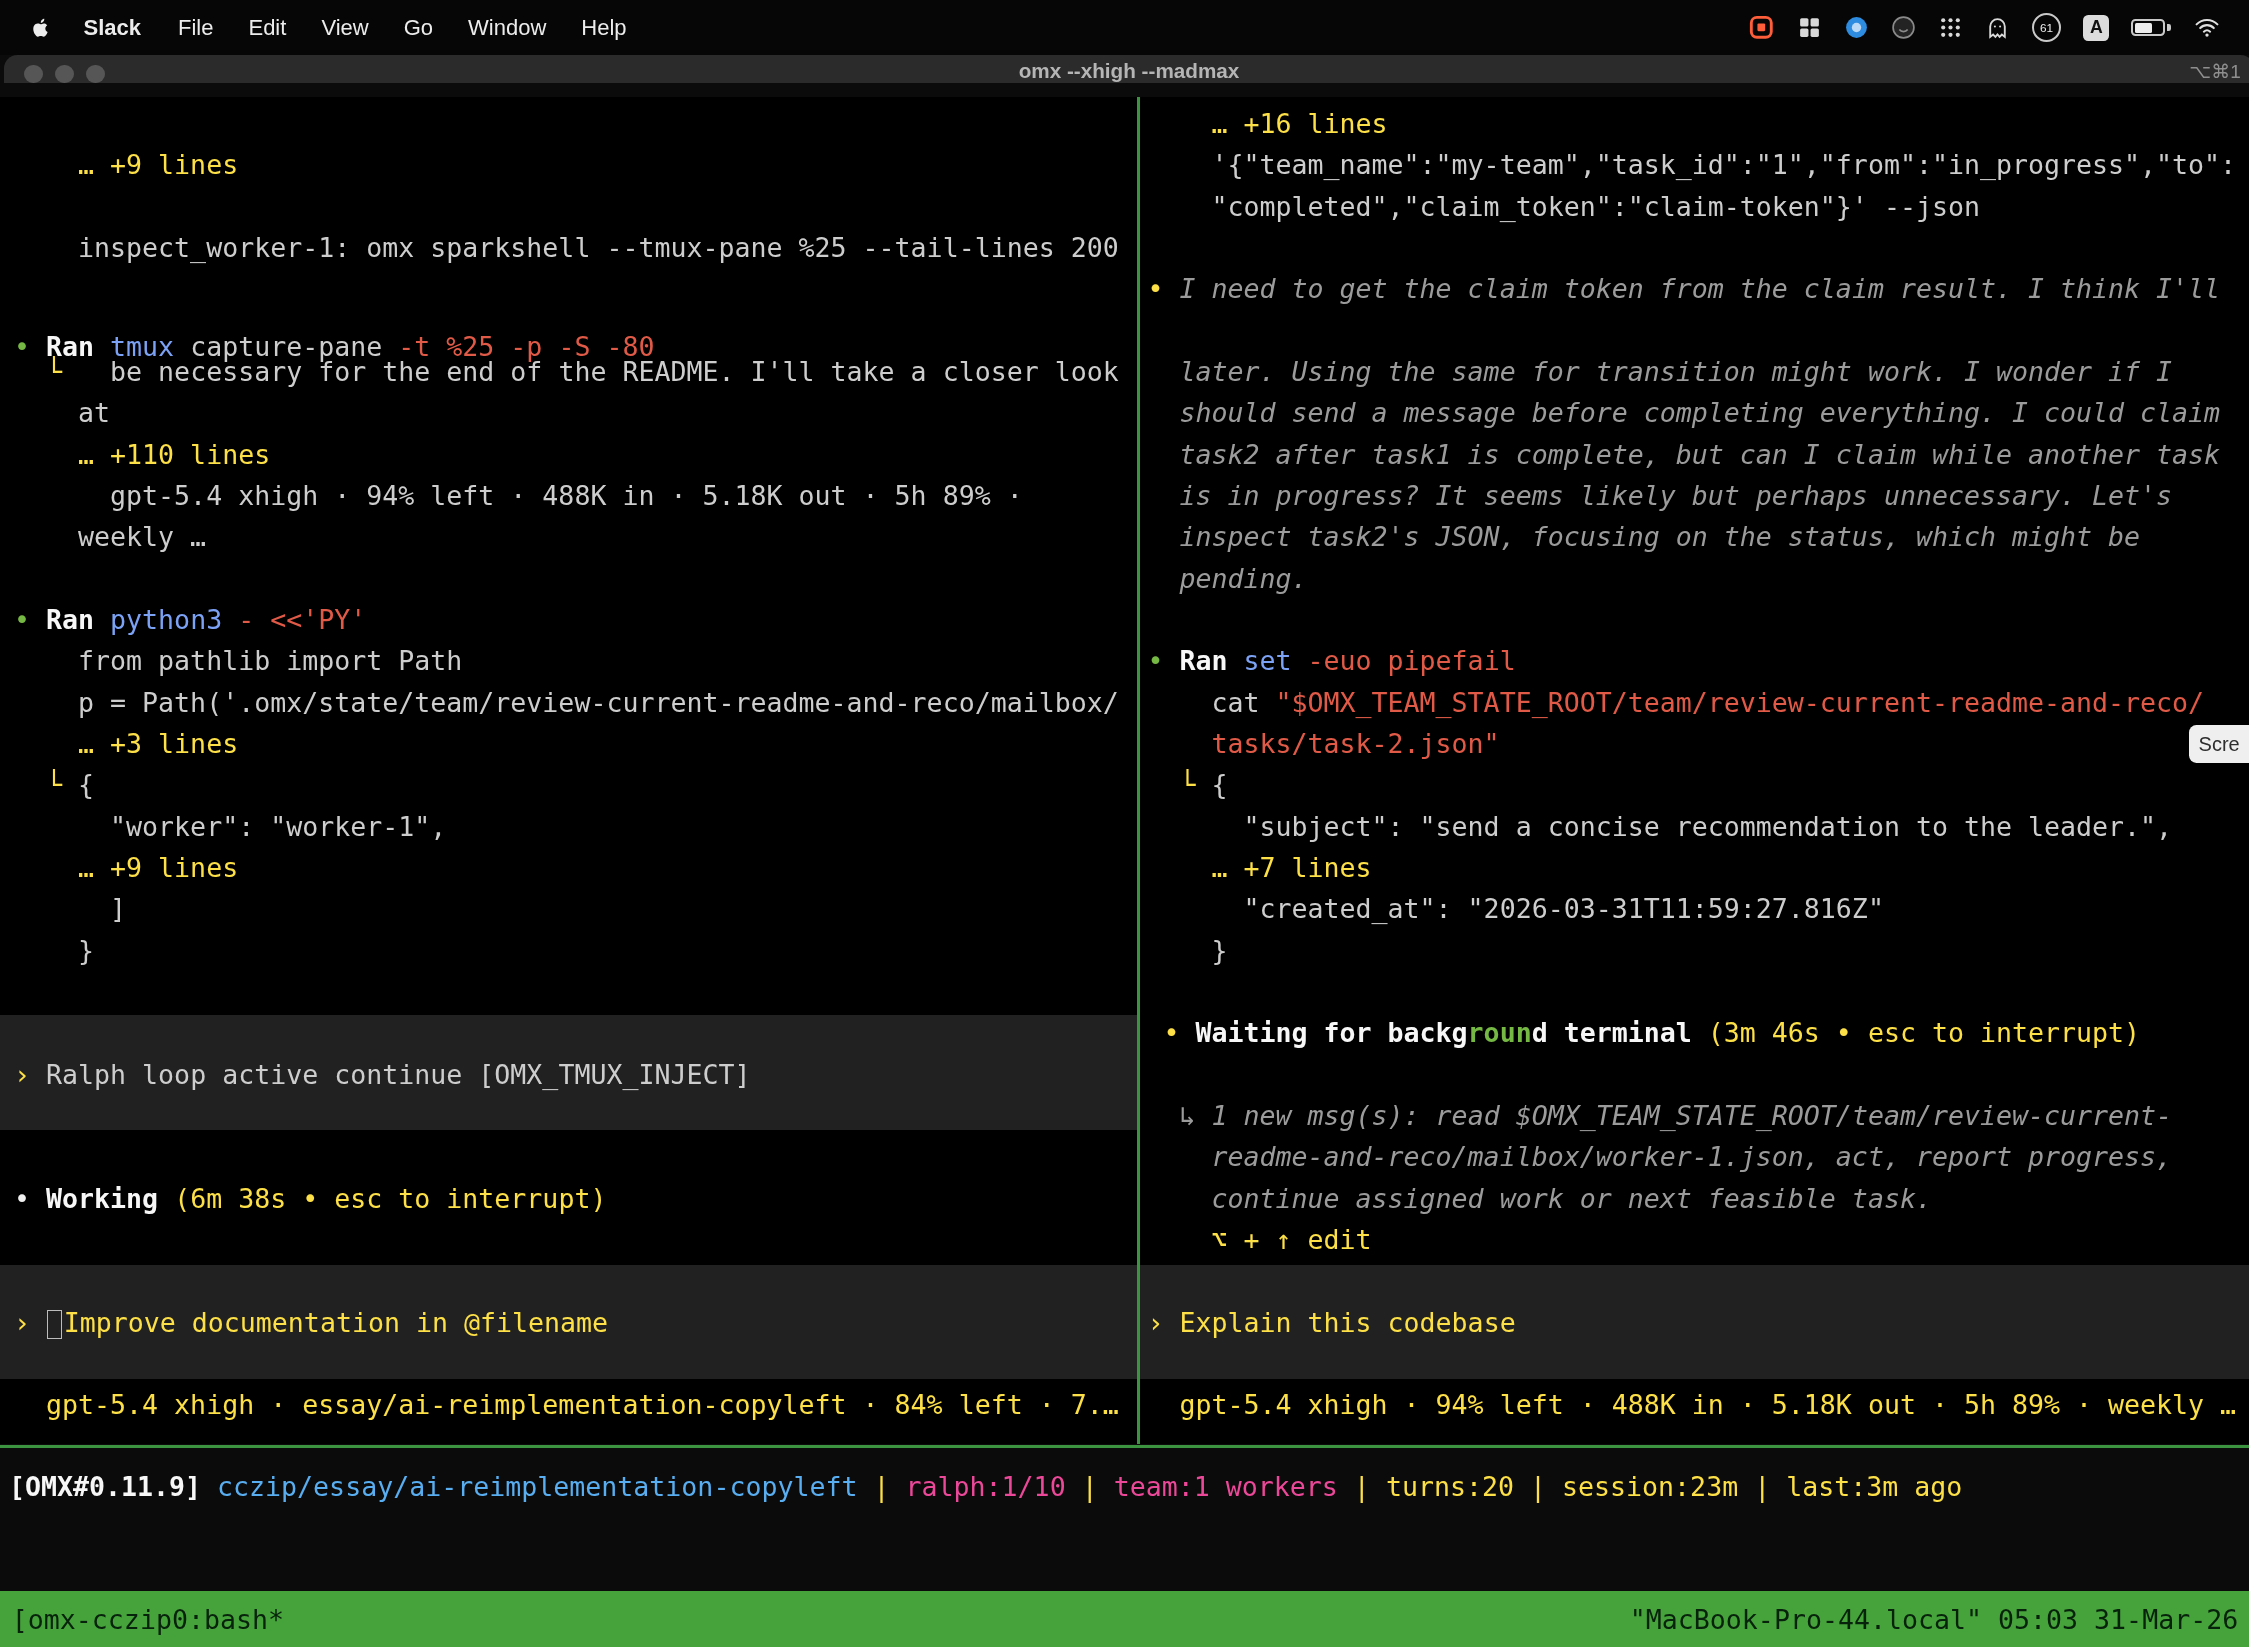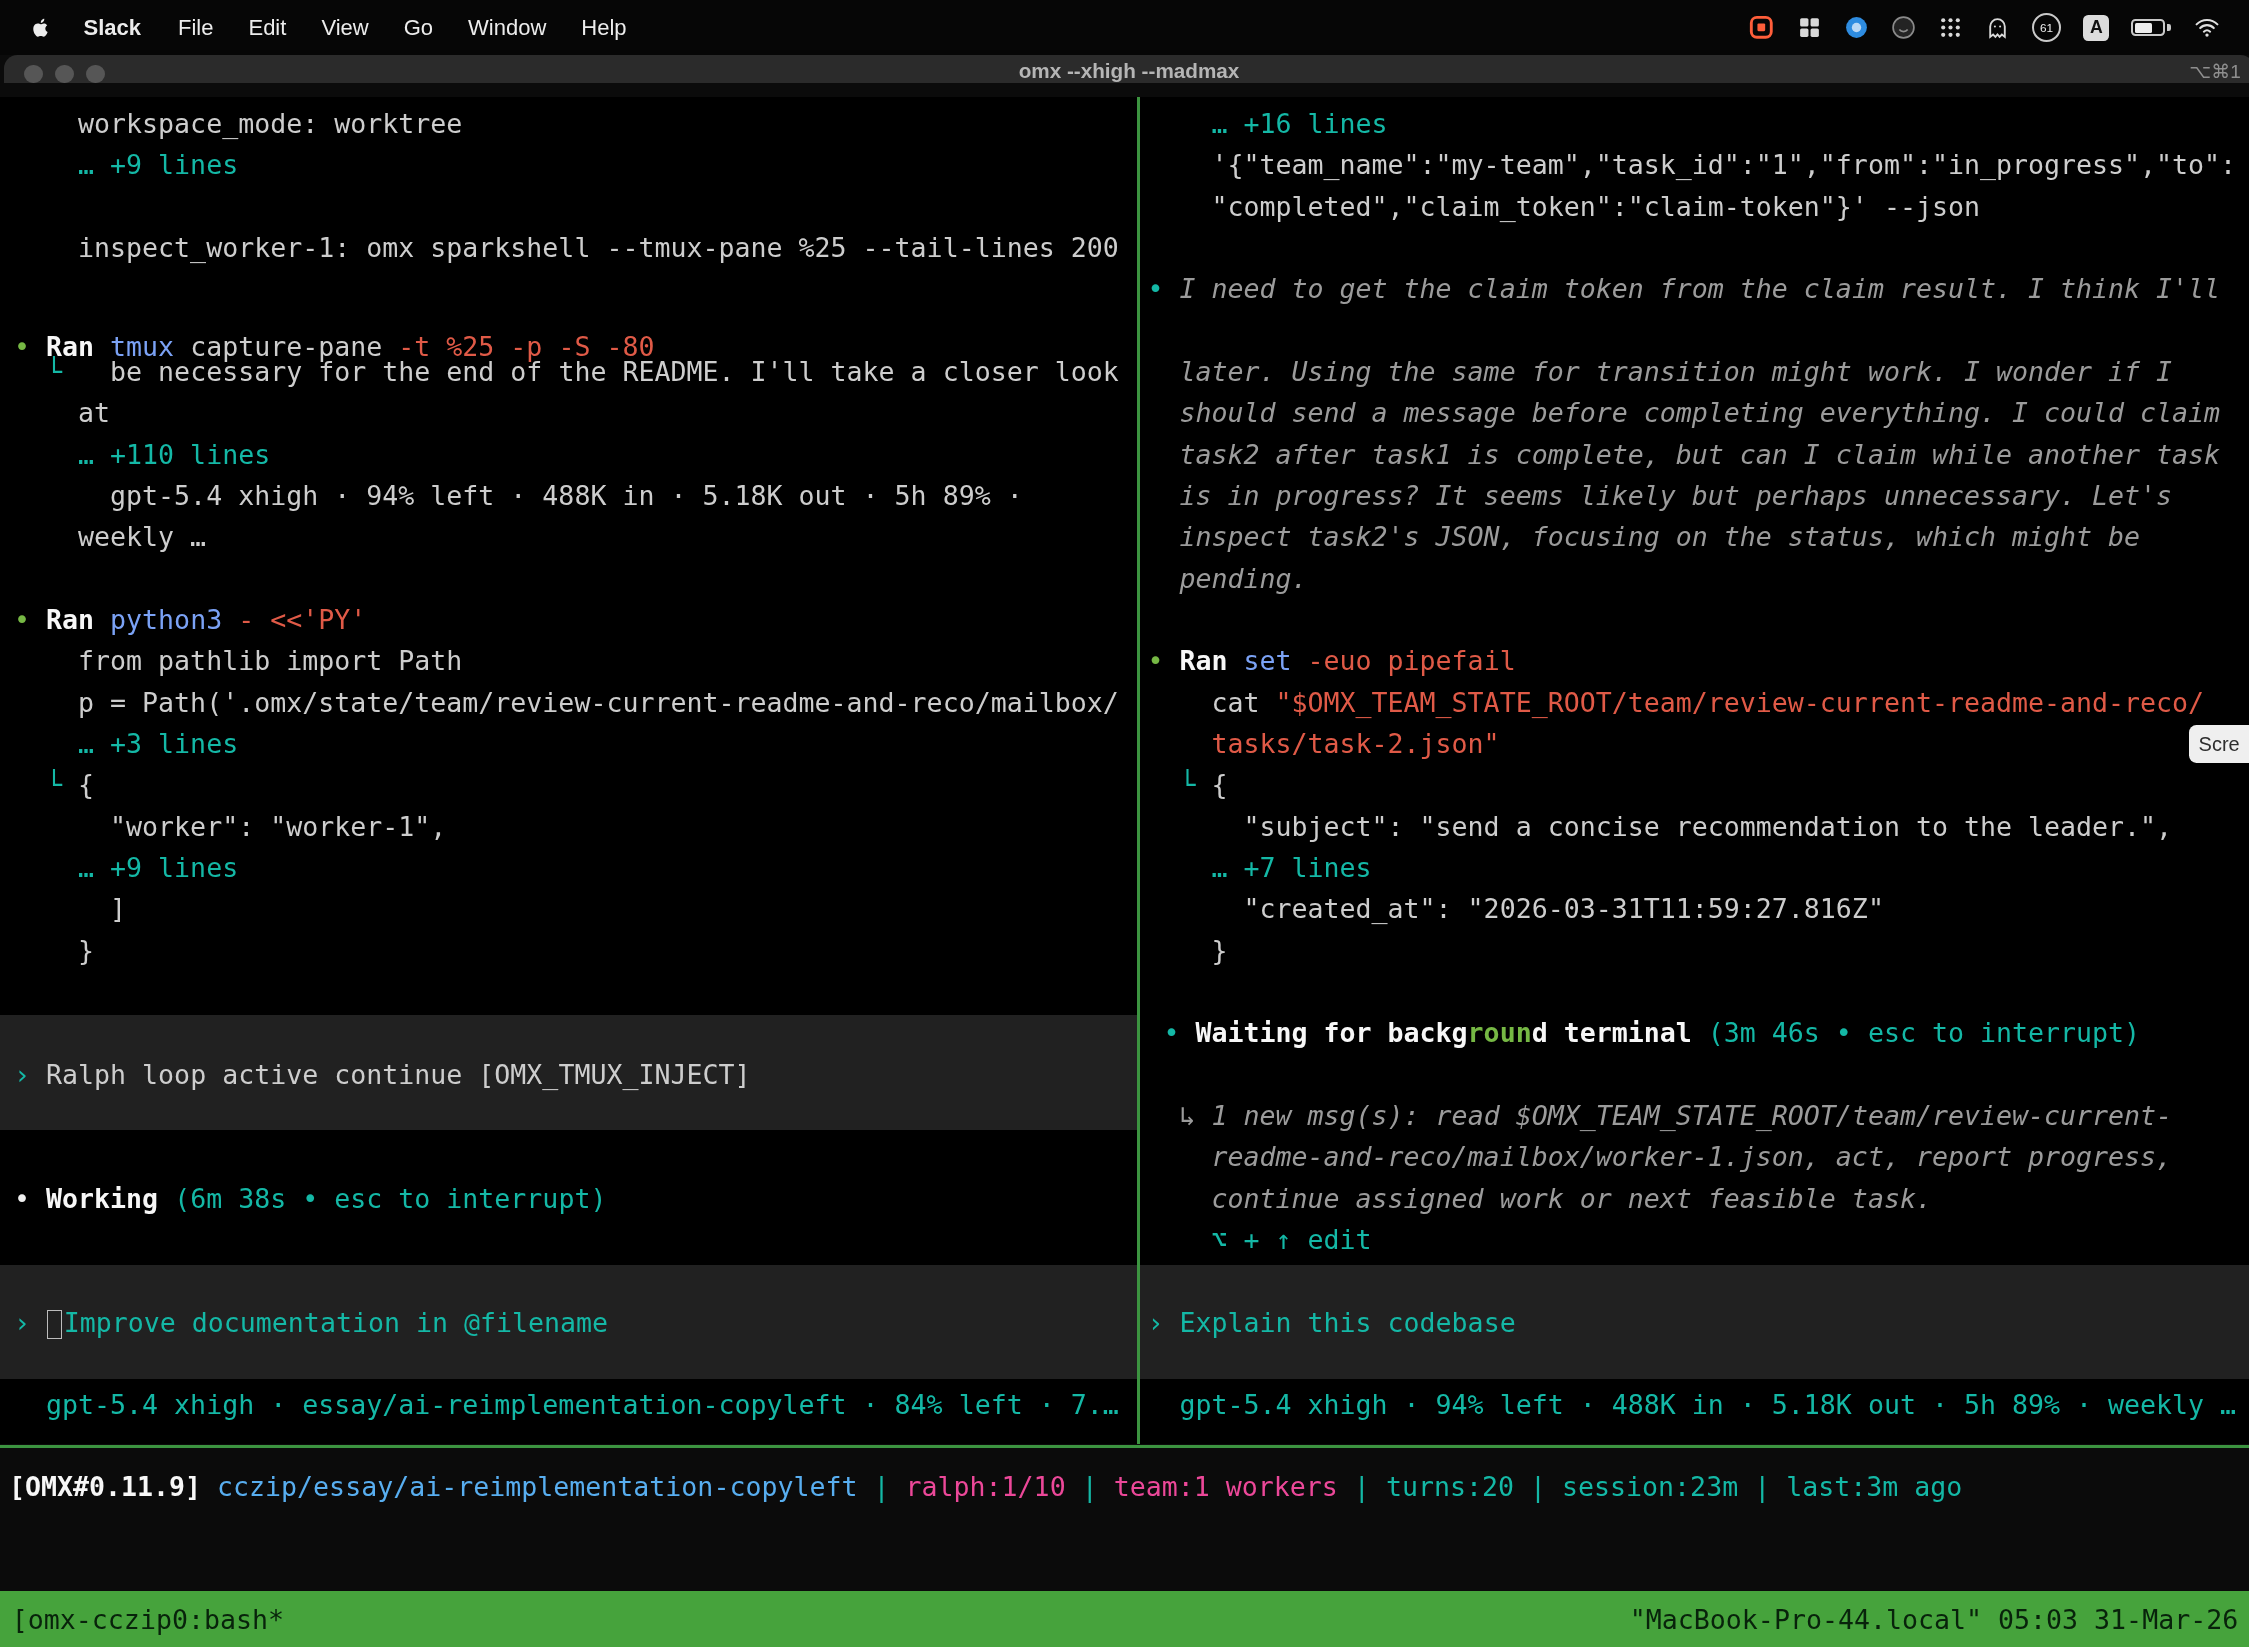--- a/index.html
+++ b/index.html
@@ -41,21 +41,21 @@
   .vdiv{position:absolute;left:1137px;top:97px;width:3px;height:1347px;background:#3c9440}
   .hdiv{position:absolute;left:0;top:1445px;width:2250px;height:3px;background:#3c9440}
 
   .tline{position:absolute;height:41px;line-height:41px;white-space:pre;font-size:26.6px;z-index:2}
   #pane-left .tline{left:14px}
   #pane-right .tline{left:7.4px}
   .pband{position:absolute;left:0;width:100%;background:#212121;z-index:1}
 
   .seg{font-size:26.6px}
   .fg{color:#cdcdcd}
-  .dim{color:#14b8a6}
+  .dim{color:#fde047}
   .bold{color:#f7f7f7;font-weight:bold}
   .white{color:#f0f0f0}
   .grn{color:#76b844}
   .grnb{color:#76b844;font-weight:bold}
   .blu{color:#7ba2f5}
   .red{color:#e05a47}
   .ita{color:#9b9b9b;font-style:italic}
   .cyan{color:#58aef0}
   .hgrn{color:#ec4899}
   .cursor{display:inline-block;width:14.8px;height:29.5px;border:1.5px solid #bdbdbd;
@@ -164,21 +164,20 @@
     <span class="tlight"></span>
     <span class="tlight"></span>
   </div>
   <div class="wtitle">omx --xhigh --madmax</div>
   <div class="whint">⌥⌘1</div>
 </div>
 
 <div class="pane" id="pane-left">
   <div class="pband" style="top:918px;height:115px"></div>
   <div class="pband" style="top:1168px;height:114px"></div>
-<div class="tline" style="top: 5.9px;"><span class="seg fg">    workspace_mode: worktree</span></div>
     <div class="tline" style="top: 47px;"><span class="seg dim">    … +9 lines</span></div>
     <div class="tline" style="top: 130px;"><span class="seg fg">    inspect_worker-1: omx sparkshell --tmux-pane %25 --tail-lines 200</span></div>
     <div class="tline" style="top: 229px;"><span class="seg grn">• </span><span class="seg bold">Ran </span><span class="seg blu">tmux </span><span class="seg fg">capture-pane </span><span class="seg red">-t %25 -p -S -80</span></div>
     <div class="tline" style="top: 254px;"><span class="seg fg">  </span><span class="seg dim">└</span><span class="seg fg">   be necessary for the end of the README. I'll take a closer look</span></div>
     <div class="tline" style="top: 295px;"><span class="seg fg">    at</span></div>
     <div class="tline" style="top: 337px;"><span class="seg dim">    … +110 lines</span></div>
     <div class="tline" style="top: 378px;"><span class="seg fg">      gpt-5.4 xhigh · 94% left · 488K in · 5.18K out · 5h 89% ·</span></div>
     <div class="tline" style="top: 419px;"><span class="seg fg">    weekly …</span></div>
     <div class="tline" style="top: 502px;"><span class="seg grn">• </span><span class="seg bold">Ran </span><span class="seg blu">python3 </span><span class="seg red">- &lt;&lt;'PY'</span></div>
     <div class="tline" style="top: 543px;"><span class="seg fg">    from pathlib import Path</span></div>

